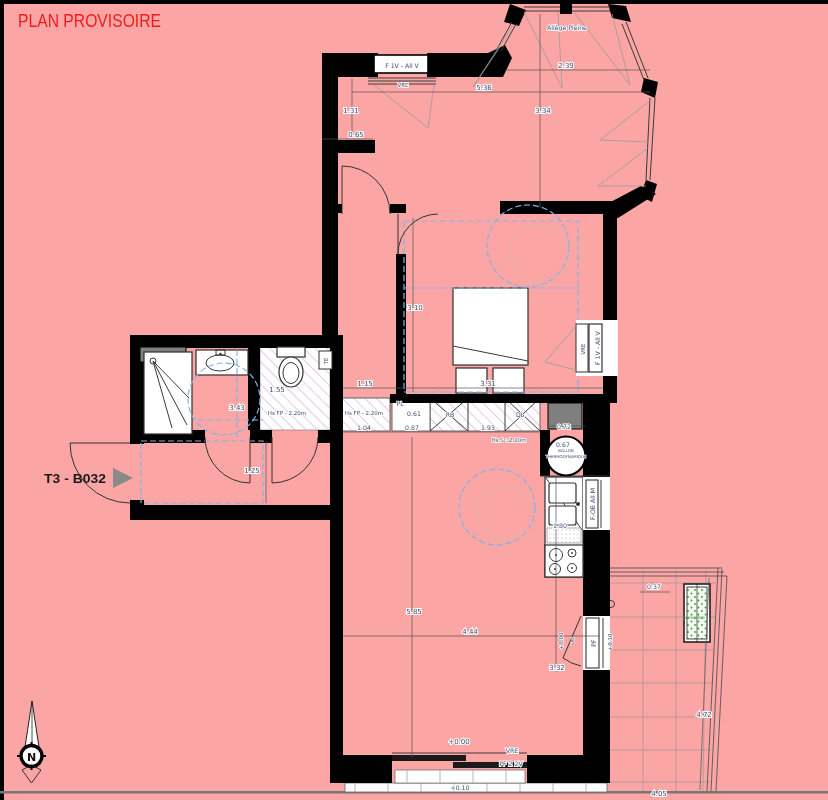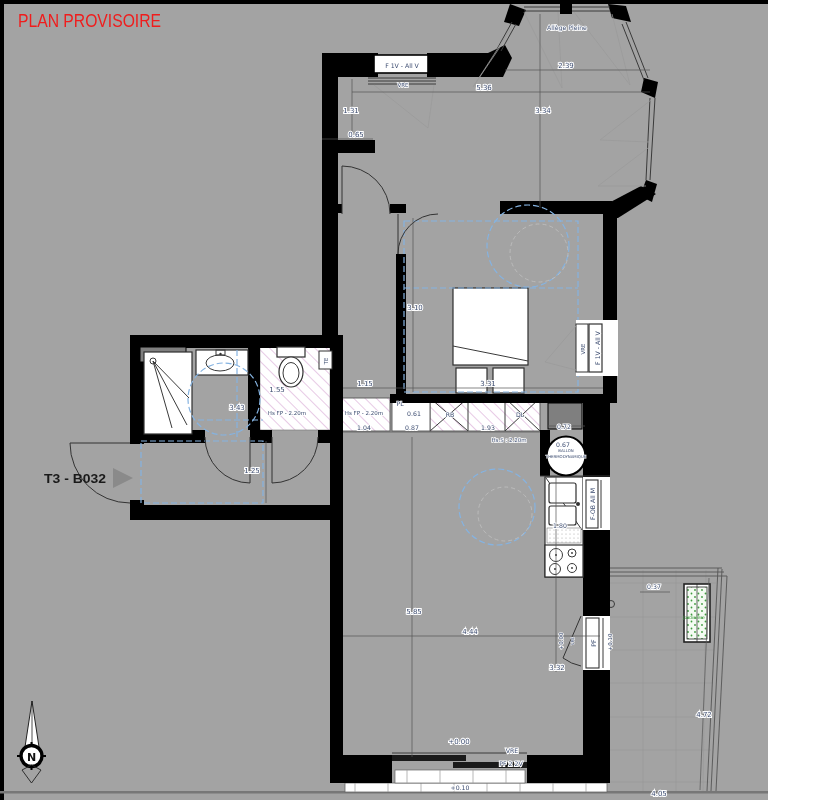--- a/index.html
+++ b/index.html
@@ -1,16 +1,16 @@
 <!DOCTYPE html>
 <html><head>
 <meta charset="utf-8">
 <style>
   html,body{margin:0;padding:0;background:#ffffff;}
-  .sheet{width:768px;height:800px;position:relative;background:#a3a3a3;overflow:hidden;}
+  .sheet{width:828px;height:800px;position:relative;background:#fca5a5;overflow:hidden;}
   svg{display:block;}
   text{font-family:"DejaVu Sans",sans-serif;text-anchor:middle;fill:#3c4c70;}
   .title{font-family:"Liberation Sans",sans-serif;font-size:19px;fill:#f01c1c;text-anchor:start;letter-spacing:0px;}
   .unit{font-family:"Liberation Sans",sans-serif;font-size:13px;font-weight:bold;fill:#1a1a1a;text-anchor:start;}
   .dim{font-size:7px;paint-order:stroke;stroke:#ffffff;stroke-width:2px;}
   .dim6{font-size:6.2px;paint-order:stroke;stroke:#ffffff;stroke-width:2px;}
   .lab{font-size:6.2px;paint-order:stroke;stroke:#ffffff;stroke-width:1.6px;}
   .lab55{font-size:5.5px;paint-order:stroke;stroke:#ffffff;stroke-width:1.4px;}
   .tiny{font-size:3.9px;paint-order:stroke;stroke:#ffffff;stroke-width:0.8px;}
   .green{fill:#3f9b3f;font-size:4.6px;}

